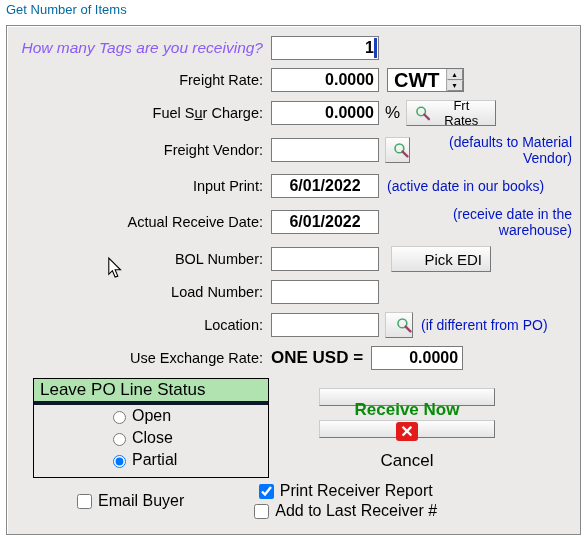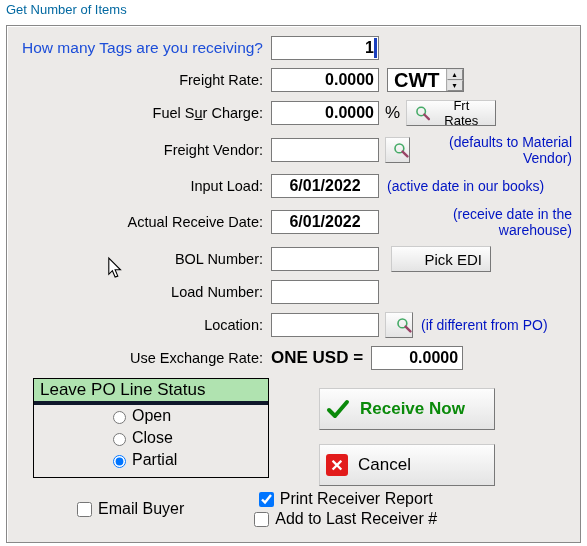--- a/index.html
+++ b/index.html
@@ -29,21 +29,22 @@
     margin-bottom: 8px;
   }
   .lbl {
     flex: 0 0 256px;
     text-align: right;
     padding-right: 8px;
     color: #000;
   }
   .prompt {
     font-size: 15.5px;
-    color: #1d4ed8;
+    color: #8b5cf6;
+    font-style: italic;
   }
   input.field, .fake-input {
     height: 24px;
     border: 1px solid #7a7a7a;
     background: #fff;
     padding: 1px 4px;
     font-family: Arial, sans-serif;
     font-size: 16px;
     color: #000;
   }
@@ -113,30 +114,31 @@
   .groupbox .legend {
     background: #b0e3b0;
     font-size: 17px;
     padding: 1px 6px;
     border-bottom: 4px solid #0f172a;
   }
   .radio-line { display:flex; align-items:center; padding: 2px 0 2px 74px; font-size:16px; }
   .radio-line input { margin-right: 6px; }
   .big-btn {
     width: 176px;
-    height: 42px;
+    height: 18px;
     border: 1px outset #ccc;
     background: linear-gradient(#fdfdfd,#e4e4e4);
     display: flex;
     align-items: center;
     justify-content: flex-start;
     gap: 10px;
     font-family: Arial, sans-serif;
     font-size: 17px;
     cursor: pointer;
+    flex-direction: column;
   }
   .receive-text { color: #0a8a0a; font-weight: bold; }
   .cancel-box {
     width: 22px; height: 22px; background: #e21b1b; border-radius: 3px;
     display:flex; align-items:center; justify-content:center;
     color:#fff; font-weight:bold; font-size:16px;
   }
   svg.check { width: 24px; height: 24px; }
   svg.mag { width: 16px; height: 16px; }
   .chk-line { display:flex; align-items:center; gap:6px; font-size:16px; }
@@ -200,21 +202,21 @@
     <button class="btn icon-only" style="margin-left:6px;">
       <svg class="mag" viewBox="0 0 20 20">
           <circle cx="8" cy="8" r="5.5" fill="none" stroke="#4a6" stroke-width="2"></circle>
           <line x1="12" y1="12" x2="18" y2="18" stroke="#946" stroke-width="3" stroke-linecap="round"></line>
         </svg>
     </button>
     <span class="hint">(defaults to Material Vendor)</span>
   </div>
 
   <div class="row">
-    <div class="lbl">Input Load:</div>
+    <div class="lbl">Input Print:</div>
     <input class="field num" style="width: 108px; text-align: center;" value="6/01/2022">
     <span class="hint">(active date in our books)</span>
   </div>
 
   <div class="row">
     <div class="lbl">Actual Receive Date:</div>
     <input class="field num" style="width: 108px; text-align: center;" value="6/01/2022">
     <span class="hint">(receive date in the warehouse)</span>
   </div>
 

